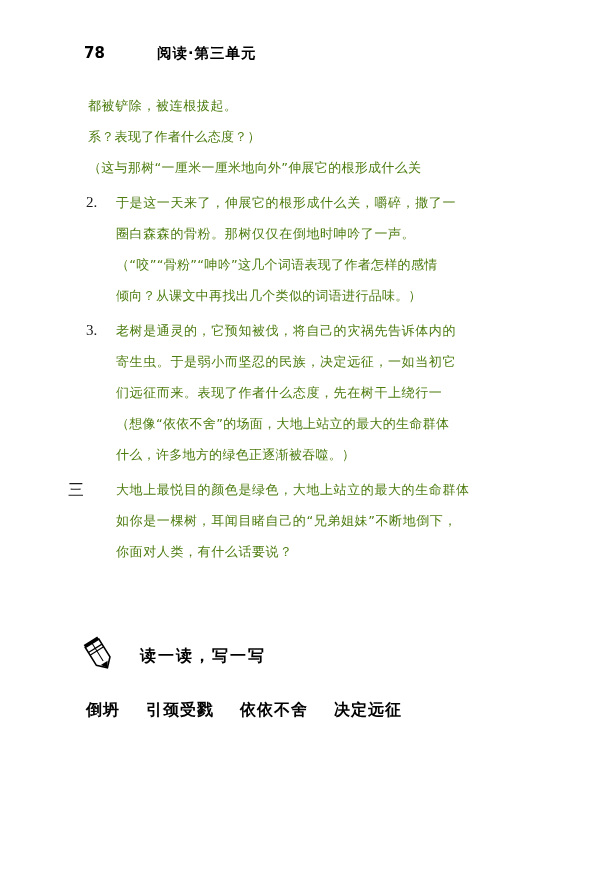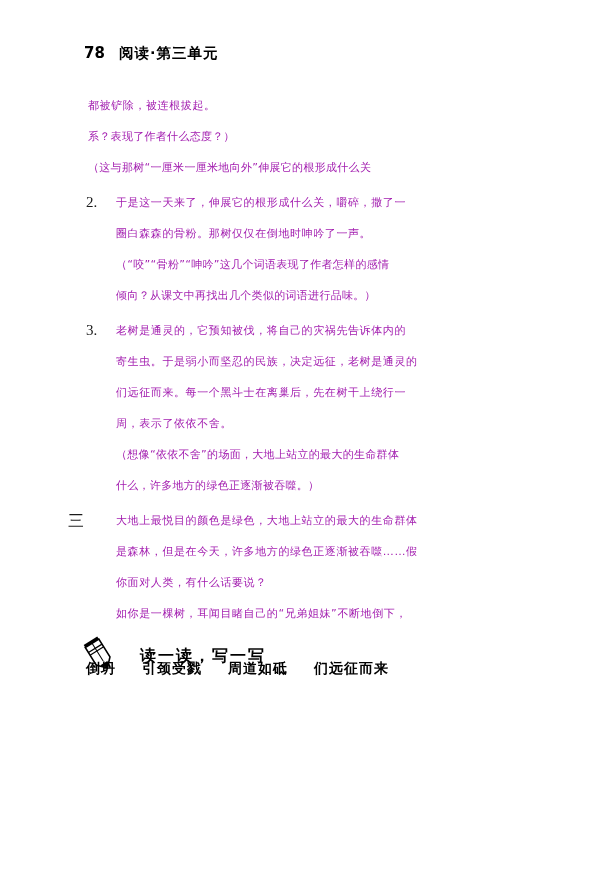--- a/index.html
+++ b/index.html
@@ -36,34 +36,35 @@
     font-size: 15px;
     font-weight: bold;
     color: #000;
     letter-spacing: 0;
   }
   .header-title {
     font-size: 14.5px;
     font-weight: bold;
     color: #000;
     letter-spacing: 1px;
+    margin-left: 38px;
   }
 
   
   .content {
     position: absolute;
     left: 60px;
     top: 90px;
     width: 490px;
   }
 
   .line {
-    font-size: 11px;
+    font-size: 13px;
     line-height: 31px;
-    color: #a21caf;
+    color: #4d7c0f;
     letter-spacing: 0.6px;
   }
 
   .indent-1 { padding-left: 28px; }     
   .indent-2 { padding-left: 28px; }
 
   
   .list-item {
     position: relative;
     padding-left: 56px;
@@ -115,22 +116,22 @@
   .rw-title {
     font-size: 16px;
     font-weight: bold;
     letter-spacing: 2px;
     color: #000;
   }
 
   .word-list {
     position: absolute;
     left: 86px;
-    top: 660px;
-    font-size: 14px;
+    top: 700px;
+    font-size: 16px;
     font-weight: bold;
     letter-spacing: 1px;
     color: #000;
     display: flex;
     gap: 26px;
   }
   .word-list span { white-space: nowrap; }
 </style>
 </head>
 <body>
@@ -156,33 +157,31 @@
       <div class="line">圈白森森的骨粉。那树仅仅在倒地时呻吟了一声。</div>
       <div class="line paren">（“咬”“骨粉”“呻吟”这几个词语表现了作者怎样的感情</div>
       <div class="line paren">倾向？从课文中再找出几个类似的词语进行品味。）</div>
     </div>
 
     <div class="spacer-sm"></div>
 
     <div class="list-item">
       <div class="marker">3.</div>
       <div class="line">老树是通灵的，它预知被伐，将自己的灾祸先告诉体内的</div>
-      <div class="line">寄生虫。于是弱小而坚忍的民族，决定远征，老树是通灵的</div>
-      <div class="line">们远征而来。每一个黑斗士在离巢后，先在树干上绕行一</div>
-      <div class="line">周，表示了依依不舍。</div>
+      <div class="line">寄生虫。于是弱小而坚忍的民族，决定远征，一如当初它</div>
+      <div class="line">们远征而来。表现了作者什么态度，先在树干上绕行一</div>
       <div class="line paren">（想像“依依不舍”的场面，大地上站立的最大的生命群体</div>
       <div class="line paren">什么，许多地方的绿色正逐渐被吞噬。）</div>
     </div>
 
     <div class="section-item">
       <div class="sect-marker">三</div>
       <div class="line">大地上最悦目的颜色是绿色，大地上站立的最大的生命群体</div>
-      <div class="line">是森林，但是在今天，许多地方的绿色正逐渐被吞噬……假</div>
+      <div class="line">如你是一棵树，耳闻目睹自己的“兄弟姐妹”不断地倒下，</div>
       <div class="line">你面对人类，有什么话要说？</div>
-      <div class="line">如你是一棵树，耳闻目睹自己的“兄弟姐妹”不断地倒下，</div>
     </div>
 
   </div>
 
   <div class="rw-block">
     <svg class="pencil-icon" viewBox="0 0 44 40">
       <g transform="rotate(-32 22 20)">
 
         <path d="M14 5 L30 5 L30 26 L22 34 L14 26 Z" fill="#ffffff" stroke="#000000" stroke-width="1.6"></path>
 
@@ -195,17 +194,17 @@
 
         <path d="M14 5 L14 2 L30 2 L30 5 Z" fill="#000000"></path>
       </g>
     </svg>
     <div class="rw-title">读一读，写一写</div>
   </div>
 
   <div class="word-list">
     <span>倒坍</span>
     <span>引颈受戮</span>
-    <span>周道如砥</span>
-    <span>们远征而来</span>
+    <span>依依不舍</span>
+    <span>决定远征</span>
   </div>
 
 </div>
 
 </body></html>

